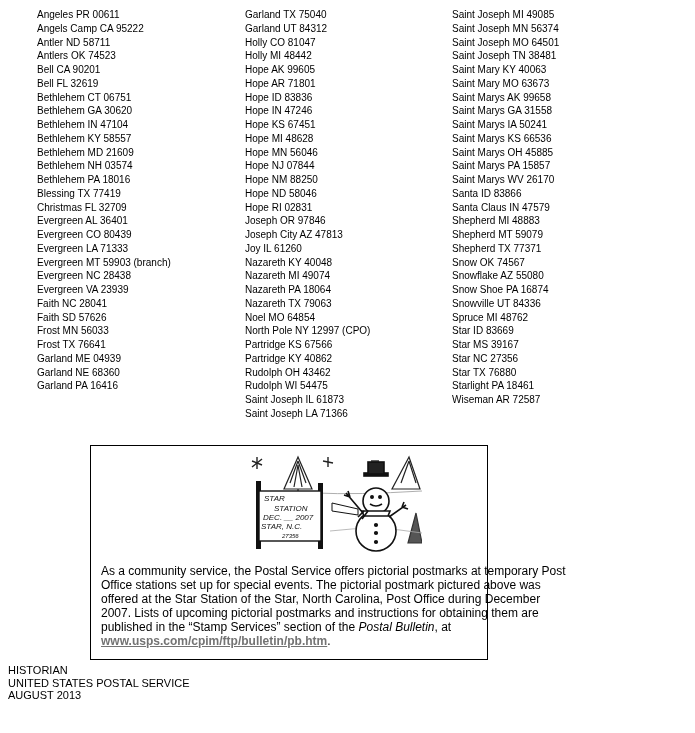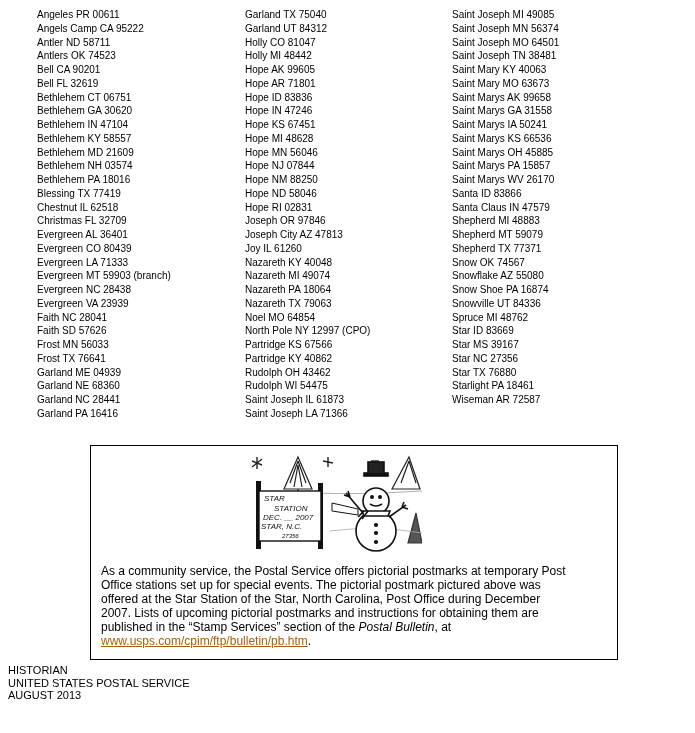--- a/index.html
+++ b/index.html
@@ -11,31 +11,31 @@
     position: absolute; top: 8px;
     font-size: 10px; line-height: 13.75px;
   }
   .col div { white-space: nowrap; }
   #col1 { left: 37px; }
   #col2 { left: 245px; }
   #col3 { left: 452px; }
 
   .box {
     position: absolute; left: 90px; top: 445px;
-    width: 528px; height: 215px;
+    width: 398px; height: 215px;
     border: 1.5px solid #000; box-sizing: border-box;
   }
   .postmark {
     position: absolute; left: 155px; top: 7px; width: 176px; height: 100px;
   }
   .box-text {
     position: absolute; left: 10px; top: 118px; width: 470px;
     font-size: 12px; line-height: 14px;
   }
-  .box-text a { color: #a16207; text-decoration: underline; }
+  .box-text a { color: #737373; text-decoration: underline; font-weight: bold; }
   .footer {
     position: absolute; left: 8px; top: 664px;
     font-size: 11px; line-height: 12.5px;
   }
 </style>
 </head>
 <body>
 
 <div id="col1" class="col">
     <div>Angeles PR 00611</div>
@@ -45,35 +45,33 @@
     <div>Bell CA 90201</div>
     <div>Bell FL 32619</div>
     <div>Bethlehem CT 06751</div>
     <div>Bethlehem GA 30620</div>
     <div>Bethlehem IN 47104</div>
     <div>Bethlehem KY 58557</div>
     <div>Bethlehem MD 21609</div>
     <div>Bethlehem NH 03574</div>
     <div>Bethlehem PA 18016</div>
     <div>Blessing TX 77419</div>
-    <div>Chestnut IL 62518</div>
     <div>Christmas FL 32709</div>
     <div>Evergreen AL 36401</div>
     <div>Evergreen CO 80439</div>
     <div>Evergreen LA 71333</div>
     <div>Evergreen MT 59903 (branch)</div>
     <div>Evergreen NC 28438</div>
     <div>Evergreen VA 23939</div>
     <div>Faith NC 28041</div>
     <div>Faith SD 57626</div>
     <div>Frost MN 56033</div>
     <div>Frost TX 76641</div>
     <div>Garland ME 04939</div>
     <div>Garland NE 68360</div>
-    <div>Garland NC 28441</div>
     <div>Garland PA 16416</div>
   </div>
 <div id="col2" class="col">
     <div>Garland TX 75040</div>
     <div>Garland UT 84312</div>
     <div>Holly CO 81047</div>
     <div>Holly MI 48442</div>
     <div>Hope AK 99605</div>
     <div>Hope AR 71801</div>
     <div>Hope ID 83836</div>

